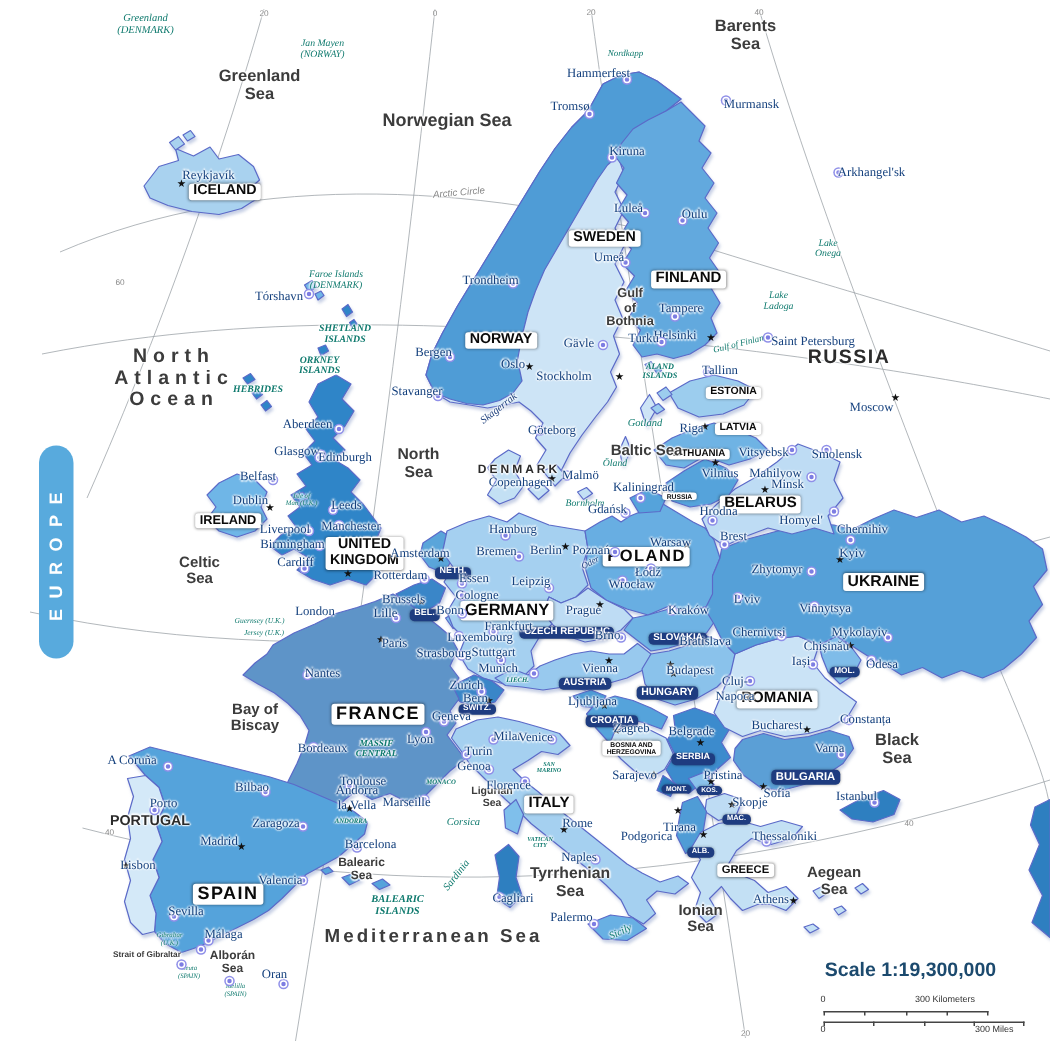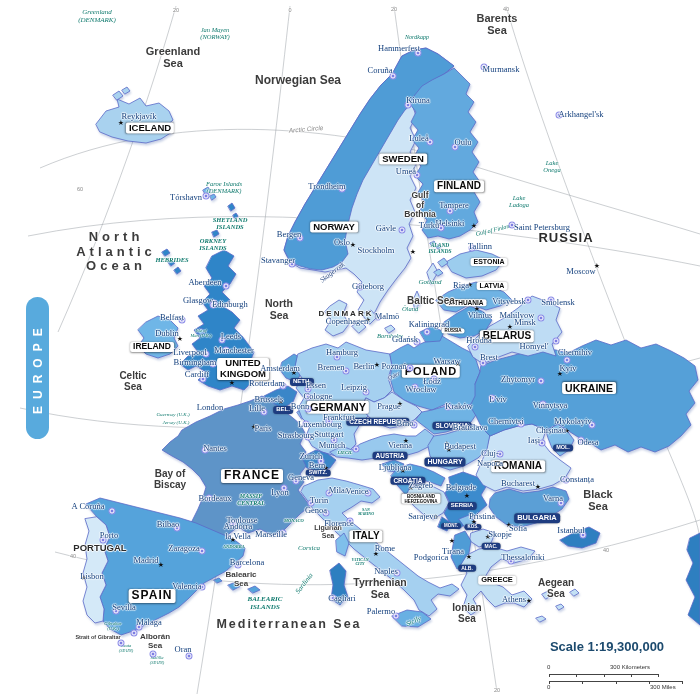--- a/index.html
+++ b/index.html
@@ -251,21 +251,21 @@
       <div class="lbl grat" style="left: 606px; top: 550px; transform: translate(-50%, -50%);">40</div>
       <div class="lbl grat" style="left: 497px; top: 690px; transform: translate(-50%, -50%);">20</div>
       <div class="lbl misc" style="left: 306px; top: 129px; transform: translate(-50%, -50%) rotate(-5deg); font-size: 6.5px;">Arctic Circle</div>
       <span class="star" style="left: 121px; top: 123px;">★</span>
       <div class="lbl city" style="left: 139px; top: 117px; transform: translate(-50%, -50%);">Reykjavík</div>
       <div class="dot" style="left: 206px; top: 196px;"></div>
       <div class="lbl city" style="left: 186px; top: 198px; transform: translate(-50%, -50%);">Tórshavn</div>
       <div class="dot" style="left: 418px; top: 53px;"></div>
       <div class="lbl city" style="left: 399px; top: 49px; transform: translate(-50%, -50%);">Hammerfest</div>
       <div class="dot" style="left: 393px; top: 76px;"></div>
-      <div class="lbl city" style="left: 380px; top: 71px; transform: translate(-50%, -50%);">Coruña</div>
+      <div class="lbl city" style="left: 380px; top: 71px; transform: translate(-50%, -50%);">Tromsø</div>
       <div class="dot" style="left: 484px; top: 67px;"></div>
       <div class="lbl city" style="left: 501px; top: 70px; transform: translate(-50%, -50%);">Murmansk</div>
       <div class="dot" style="left: 559px; top: 115px;"></div>
       <div class="lbl city" style="left: 581px; top: 115px; transform: translate(-50%, -50%);">Arkhangel'sk</div>
       <div class="dot" style="left: 408px; top: 105px;"></div>
       <div class="lbl city" style="left: 418px; top: 101px; transform: translate(-50%, -50%);">Kiruna</div>
       <div class="dot" style="left: 430px; top: 142px;"></div>
       <div class="lbl city" style="left: 419px; top: 139px; transform: translate(-50%, -50%);">Luleå</div>
       <div class="dot" style="left: 455px; top: 147px;"></div>
       <div class="lbl city" style="left: 463px; top: 143px; transform: translate(-50%, -50%);">Oulu</div>

